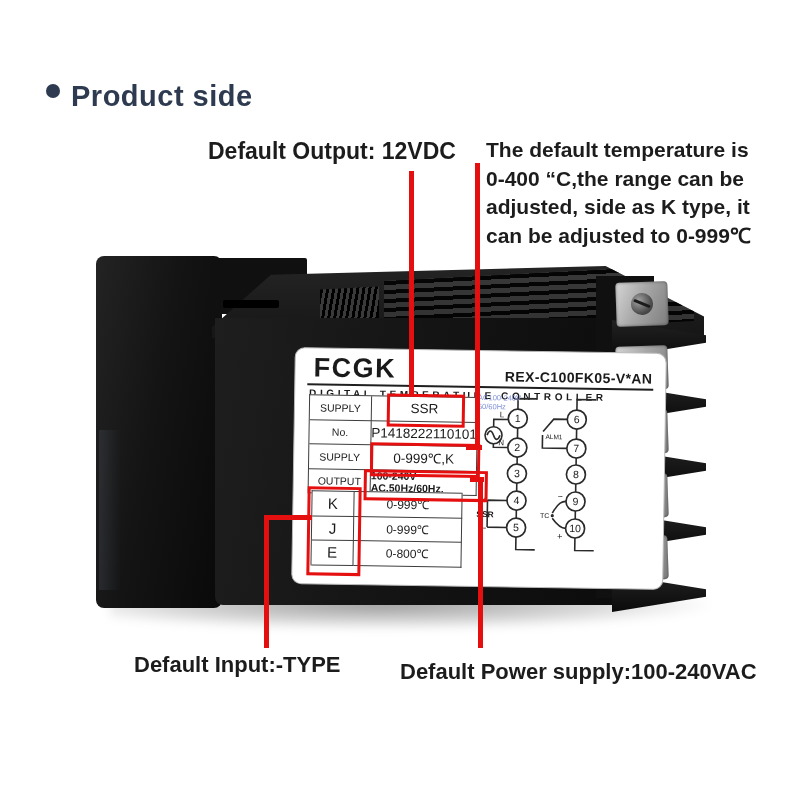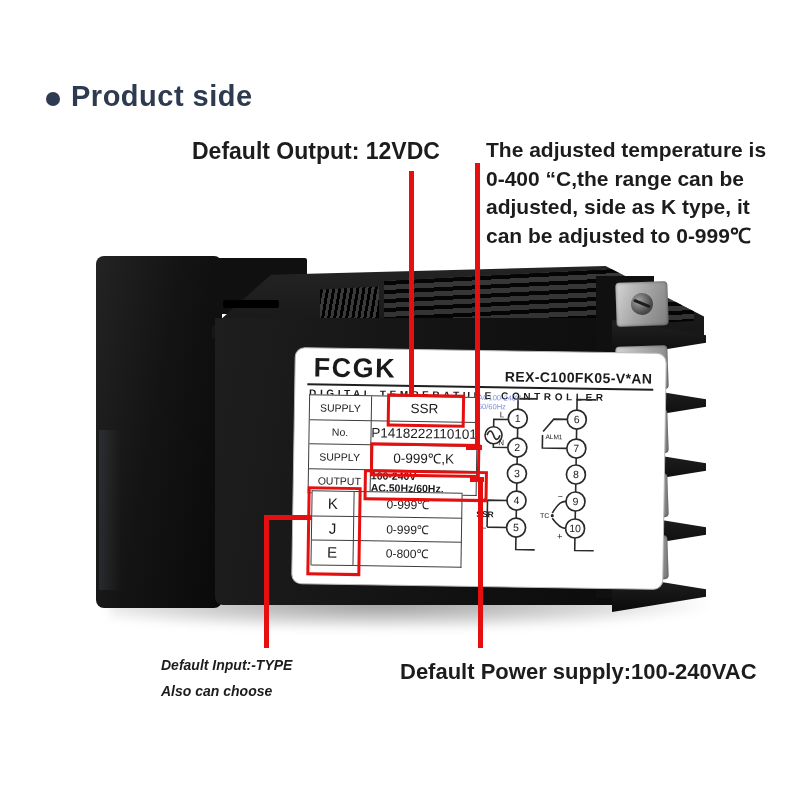--- a/index.html
+++ b/index.html
@@ -4,29 +4,29 @@
 <style>
   html,body{margin:0;padding:0;}
   body{
     width:800px;height:800px;position:relative;background:#ffffff;
     font-family:"Liberation Sans", sans-serif;overflow:hidden;
     -webkit-font-smoothing:antialiased;
   }
   .abs{position:absolute;}
 
   
-  .heading{left:46px;top:80px;display:flex;align-items:center;gap:11px;color:#2d3a50;}
+  .heading{left:46px;top:80px;display:flex;align-items:flex-start;gap:11px;color:#2d3a50;}
   .heading .dot{width:14px;height:14px;border-radius:50%;background:#2d3a50;margin-top:4px;}
   .heading .txt{font-size:29px;font-weight:600;letter-spacing:.5px;}
 
   
   .ann{color:#1c1c1c;font-weight:700;}
-  .ann-output{left:192px;top:136px;font-size:23px;line-height:30px;}
+  .ann-output{left:208px;top:136px;font-size:23px;line-height:30px;}
   .ann-temp{left:486px;top:136px;font-size:21px;line-height:28.5px;}
-  .ann-input{left:161px;top:652px;font-size:14px;line-height:26px;font-style:italic;}
+  .ann-input{left:134px;top:652px;font-size:22px;line-height:26px;}
   .ann-power{left:400px;top:654px;font-size:22px;line-height:35px;}
 
   
   .red{background:#e60f0f;z-index:40;}
 
   
   .shadow{left:110px;top:588px;width:600px;height:42px;z-index:1;
     background:radial-gradient(ellipse at 45% 40%, rgba(0,0,0,.38) 0%, rgba(0,0,0,.16) 45%, transparent 72%);
     filter:blur(4px);}
 
@@ -99,28 +99,27 @@
 
 <div class="abs heading">
   <span class="dot"></span>
   <span class="txt">Product side</span>
 </div>
 
 <div class="abs ann ann-output">
   <div>Default Output: 12VDC</div>
 </div>
 <div class="abs ann ann-temp">
-  <div>The adjusted temperature is</div>
+  <div>The default temperature is</div>
   <div>0-400 “C,the range can be</div>
   <div>adjusted, side as K type, it</div>
   <div>can be adjusted to 0-999℃</div>
 </div>
 <div class="abs ann ann-input">
   <div>Default Input:-TYPE</div>
-  <div>Also can choose</div>
 </div>
 <div class="abs ann ann-power">
   <div>Default Power supply:100-240VAC</div>
 </div>
 
 <div class="abs shadow"></div>
 <div class="abs bezel"></div>
 <div class="abs bezel-sheen"></div>
 <div class="abs bezel-step"></div>
 <div class="abs bezel-slit"></div>

